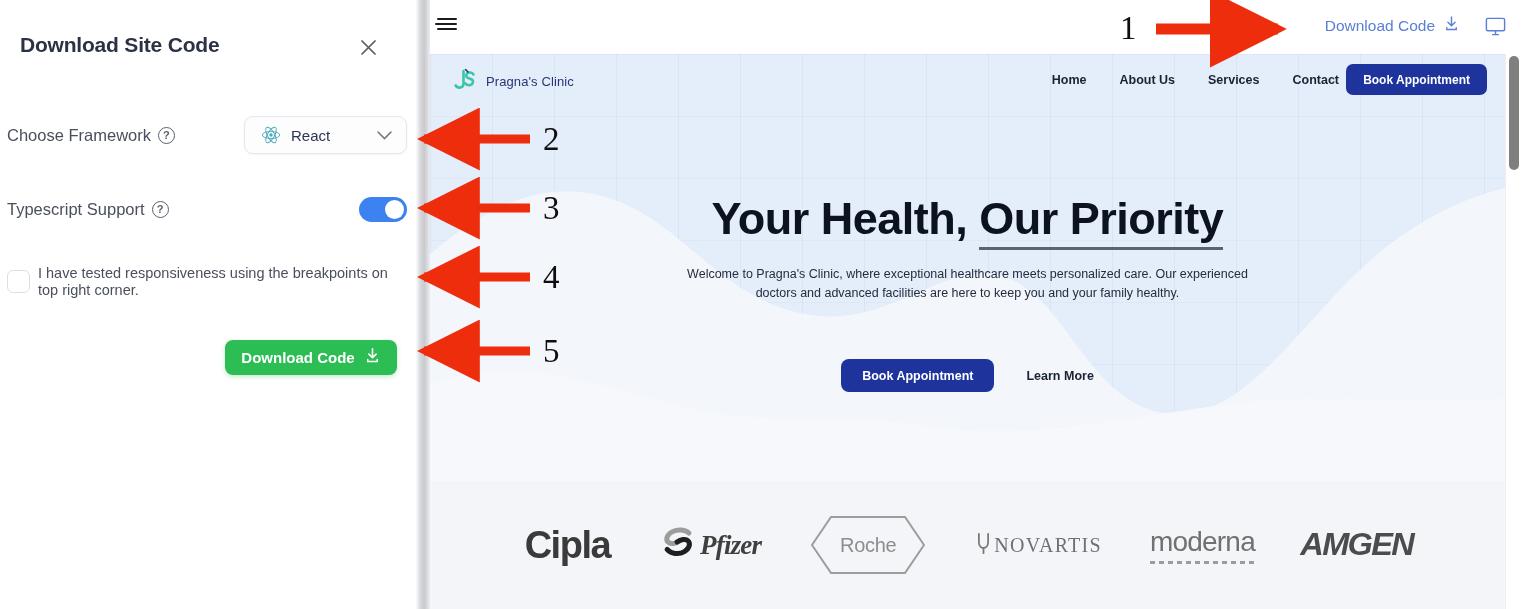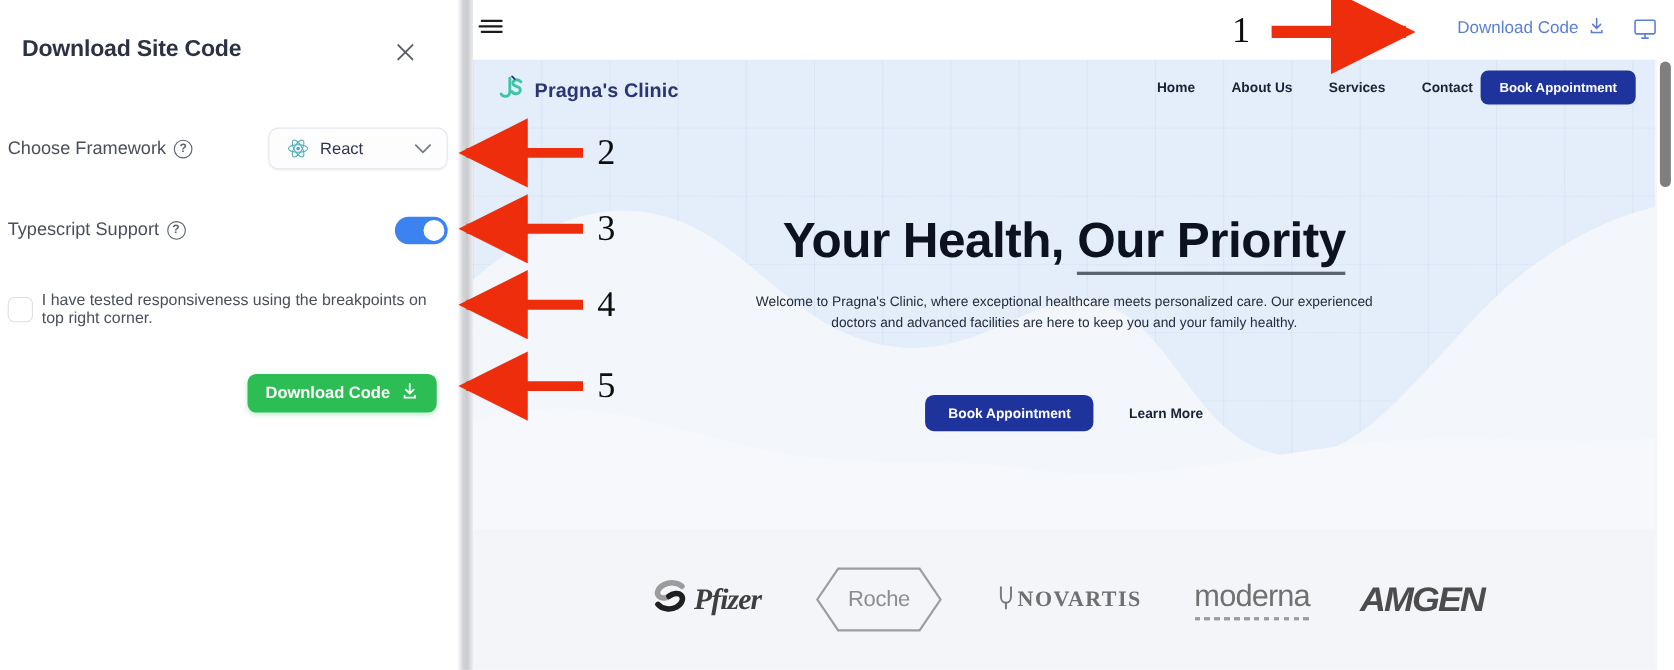--- a/index.html
+++ b/index.html
@@ -180,21 +180,21 @@
     width: 1075px; height: 52px;
     display: flex; align-items: center;
     z-index: 3;
   }
   .brand {
     position: absolute; left: 22px; top: 14px;
     display: flex; align-items: center; gap: 8px;
     cursor: pointer;
   }
   .brand-name {
-    font-size: 18px; font-weight: bold; color: #2a3572;
+    font-size: 13px; font-weight: normal; color: #2a3572;
     letter-spacing: .1px;
   }
   .nav-links {
     position: absolute; right: 166px; top: 19px;
     display: flex; align-items: center; gap: 33px; padding-left: 28px;
   }
   .nav-link {
     font-size: 12.5px; font-weight: bold; color: #1a2235;
     cursor: pointer; white-space: nowrap;
   }
@@ -262,21 +262,21 @@
     font-family: "Liberation Serif", serif;
     font-size: 27px; font-weight: bold; font-style: italic;
     color: #0c4a6e; letter-spacing: -.8px;
   }
   .lg-roche { position: relative; width: 118px; height: 62px; }
   .lg-roche span {
     position: absolute; left: 0; top: 0; width: 118px; height: 62px;
     display: flex; align-items: center; justify-content: center;
     font-size: 20px; color: #8b8d91; letter-spacing: -.3px;
   }
-  .lg-novartis { display: flex; align-items: center; gap: 2px; font-weight: bold; }
+  .lg-novartis { display: flex; align-items: center; gap: 2px; }
   .lg-novartis-txt {
     font-family: "Liberation Serif", serif;
     font-size: 20px; color: #6e7074; letter-spacing: 1.3px;
   }
   .lg-moderna {
     font-size: 28px; color: #6f7175; letter-spacing: -.8px;
     position: relative; padding-bottom: 6px;
   }
   .lg-moderna::after {
     content: ""; position: absolute; left: 0; bottom: 0;
@@ -448,20 +448,23 @@
         <div class="hero-sub">Welcome to Pragna's Clinic, where exceptional healthcare meets personalized care. Our experienced doctors and advanced facilities are here to keep you and your family healthy.</div>
 
         <div class="hero-actions">
           <span class="btn-book">Book Appointment</span>
           <span class="btn-learn">Learn More</span>
         </div>
       </div>
 
       <div class="logos">
 
+        <div class="logo-item">
+          <span class="lg-cipla">Cipla</span>
+        </div>
 
         <div class="logo-item lg-pfizer">
           <span>
             <svg width="40" height="40" viewBox="0 0 44 44">
               <path d="M34 11 C30 7 22 6.5 16 9.5 C10 12.5 8 18 11 21 C13.6 23.6 19 23 23 20" fill="none" stroke="#9a9ca0" stroke-width="5.5" stroke-linecap="round"></path>
               <path d="M10 29 C14 34 23 35 29 31.5 C34.6 28.2 36 22.5 33 19.6 C30.4 17 25 18 21 21" fill="none" stroke="#1f1f21" stroke-width="5.5" stroke-linecap="round"></path>
             </svg>
           </span>
           <span class="lg-pfizer-txt">Pfizer</span>
         </div>

